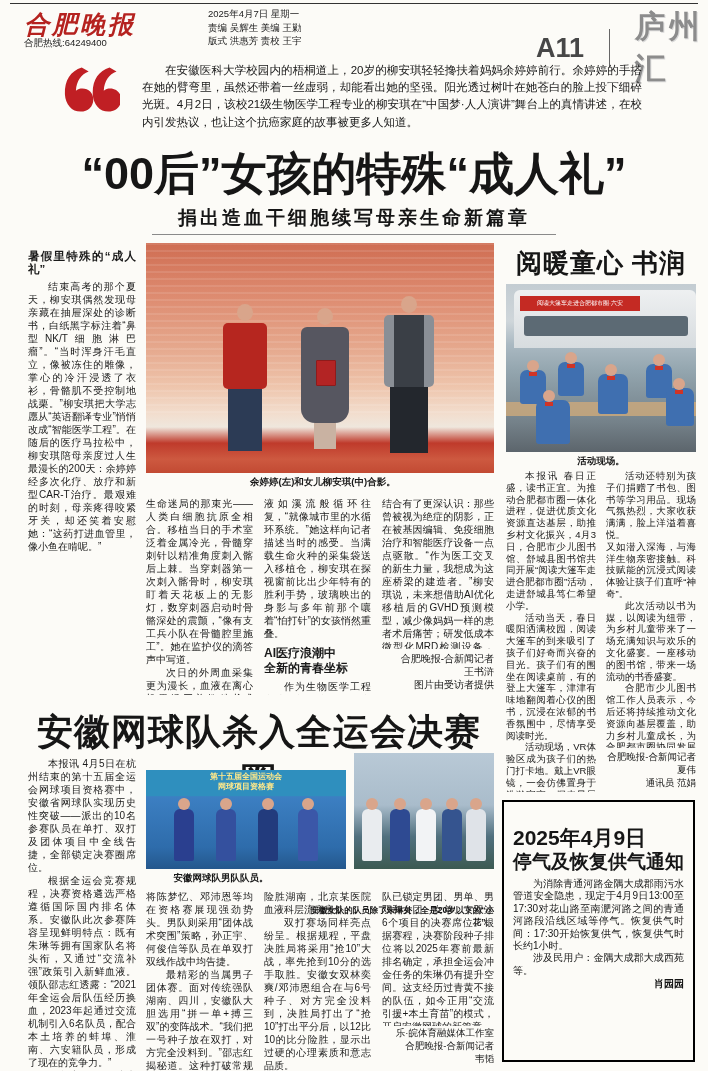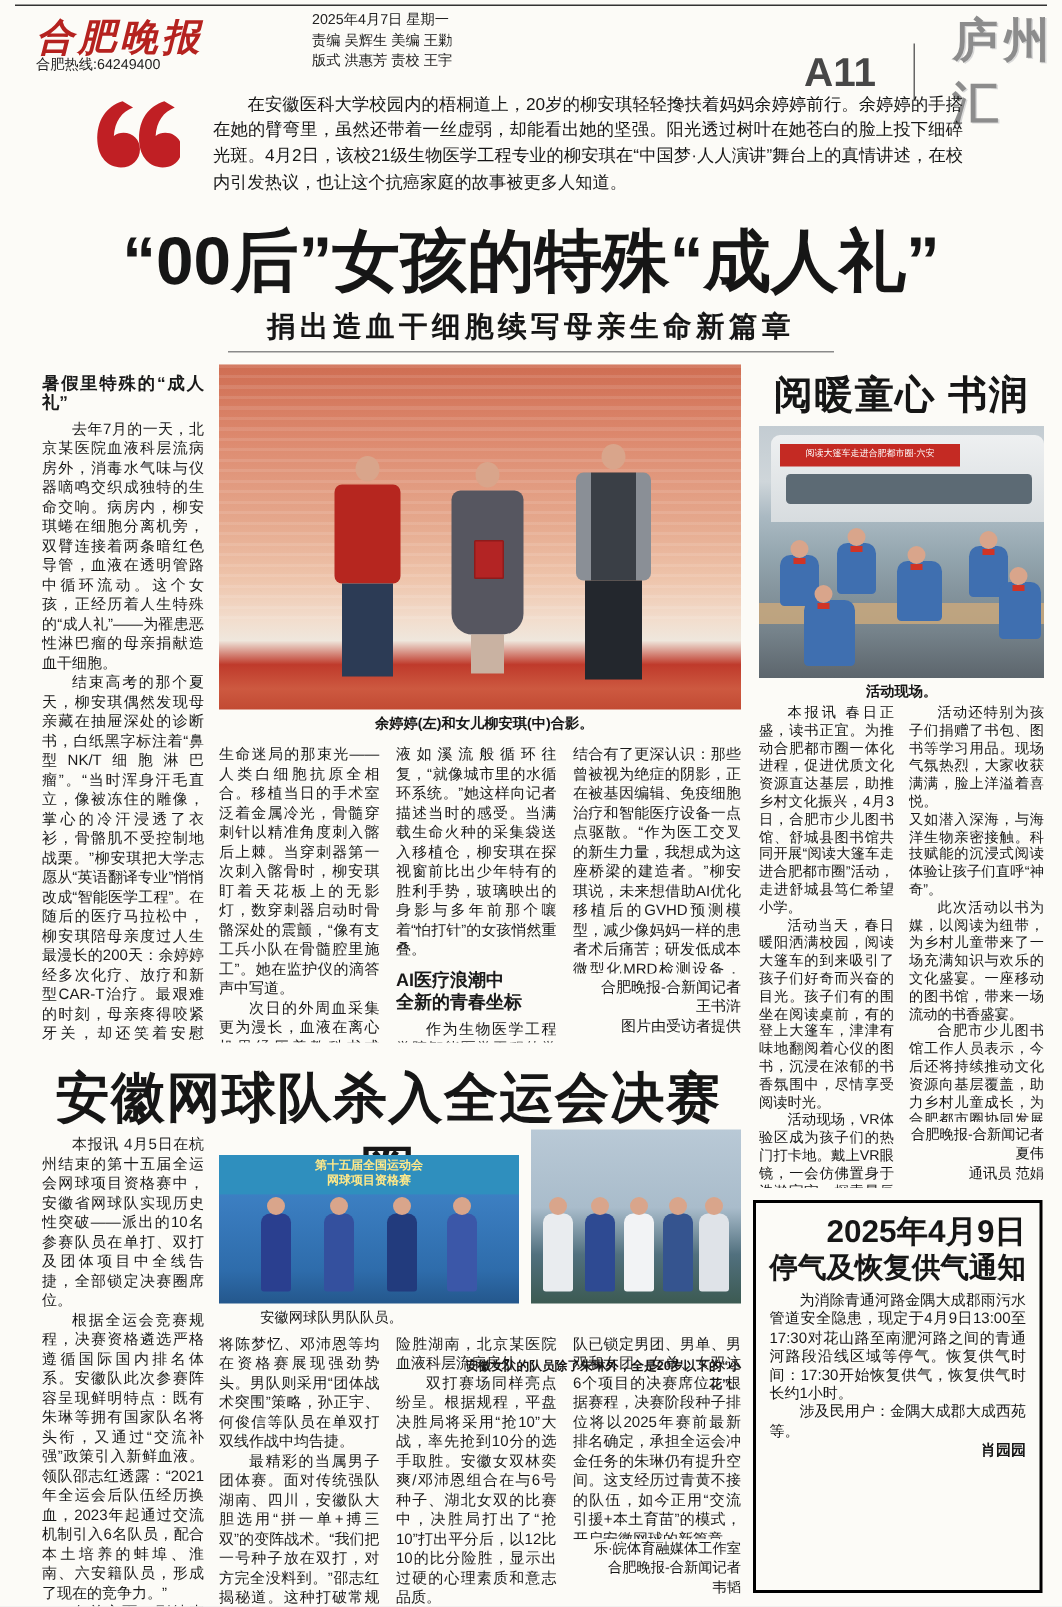--- a/index.html
+++ b/index.html
@@ -68,31 +68,31 @@
   
   .t-hl{left:22px;top:708px;width:474px;text-align:center;font-size:36px;font-weight:900;letter-spacing:1px;}
   .t-c1{left:28px;top:757px;width:108px;height:314px;overflow:hidden;}
   .t-photo1{left:146px;top:770px;width:200px;height:99px;overflow:hidden;
             background:linear-gradient(180deg,#2f8fbe 0%,#2f8fbe 26%,#3c7fc2 27%,#2e6cab 78%,#24578c 100%);}
   .t-banner{position:absolute;left:0;top:2px;right:0;color:#ffe98a;font-size:8px;line-height:10px;text-align:center;font-weight:bold;}
   .t-photo2{left:354px;top:753px;width:140px;height:116px;overflow:hidden;
             background:linear-gradient(180deg,#b9c9d6 0%,#a9bccb 45%,#51707e 72%,#3c5a52 100%);}
   .ath{position:absolute;bottom:8px;width:20px;height:52px;border-radius:6px 6px 2px 2px;}
   .ath::before{content:"";position:absolute;left:4px;top:-11px;width:12px;height:12px;border-radius:50%;background:#d9a58b;}
-  .t-cap1{left:146px;top:872px;width:150px;text-align:center;font-size:9.5px;font-weight:normal;}
+  .t-cap1{left:146px;top:872px;width:150px;text-align:center;font-size:9.5px;font-weight:bold;}
   .t-cap2{left:300px;top:873px;width:194px;text-align:right;font-size:8.5px;font-weight:bold;margin-top:32px;}
   .t-c2{left:146px;top:890px;width:107px;height:181px;overflow:hidden;}
   .t-c3{left:264px;top:890px;width:107px;height:181px;overflow:hidden;}
   .t-c4{left:382px;top:890px;width:112px;height:136px;overflow:hidden;}
   .t-by{left:382px;top:1026px;width:112px;text-align:right;font-size:9.5px;line-height:13px;}
 
   
   .gas{left:502px;top:800px;width:193px;height:262px;border:2px solid #000;box-sizing:border-box;
        padding:7px 9px 5px;background:#fcfbf7;}
-  .g-t1{text-align:right;font-weight:900;font-size:21px;line-height:25px;}
+  .g-t1{text-align:left;font-weight:900;font-size:21px;line-height:25px;margin-top:16px;}
   .g-t2{text-align:center;font-weight:900;font-size:19px;line-height:24px;}
   .g-body{margin-top:4px;font-size:10px;line-height:12.4px;text-align:justify;}
   .g-sig{text-align:right;font-size:10px;line-height:12px;margin-top:1px;font-weight:bold;}
 </style>
 </head>
 <body>
 
 <div class="page">
 
   <div class="abs toprule"></div>
@@ -118,21 +118,20 @@
   <div class="abs lead">
     <p>在安徽医科大学校园内的梧桐道上，20岁的柳安琪轻轻搀扶着妈妈余婷婷前行。余婷婷的手搭在她的臂弯里，虽然还带着一丝虚弱，却能看出她的坚强。阳光透过树叶在她苍白的脸上投下细碎光斑。4月2日，该校21级生物医学工程专业的柳安琪在“中国梦·人人演讲”舞台上的真情讲述，在校内引发热议，也让这个抗癌家庭的故事被更多人知道。</p>
   </div>
 
   <div class="abs hl">“00后”女孩的特殊“成人礼”</div>
   <div class="abs shl">捐出造血干细胞续写母亲生命新篇章</div>
   <div class="abs shl-rule"></div>
 
   <div class="abs m-c1 bodytext">
     <div class="sh">暑假里特殊的“成人礼”</div>
-    <p>去年7月的一天，北京某医院血液科层流病房外，消毒水气味与仪器嘀鸣交织成独特的生命交响。病房内，柳安琪蜷在细胞分离机旁，双臂连接着两条暗红色导管，血液在透明管路中循环流动。这个女孩，正经历着人生特殊的“成人礼”——为罹患恶性淋巴瘤的母亲捐献造血干细胞。</p>
     <p>结束高考的那个夏天，柳安琪偶然发现母亲藏在抽屉深处的诊断书，白纸黑字标注着“鼻型NK/T细胞淋巴瘤”。“当时浑身汗毛直立，像被冻住的雕像，掌心的冷汗浸透了衣衫，骨骼肌不受控制地战栗。”柳安琪把大学志愿从“英语翻译专业”悄悄改成“智能医学工程”。在随后的医疗马拉松中，柳安琪陪母亲度过人生最漫长的200天：余婷婷经多次化疗、放疗和新型CAR-T治疗。最艰难的时刻，母亲疼得咬紧牙关，却还笑着安慰她：“这药打进血管里，像小鱼在啃呢。”</p>
 
   </div>
 
   <div class="abs m-photo">
     <div class="scan"></div>
     <div class="person" style="left:74px;bottom:22px;width:50px;">
       <div class="head"></div>
       <div class="torso" style="width:44px;height:66px;background:#b6261f;"></div>
       <div class="legs" style="width:34px;height:62px;background:#2c3b55;"></div>
@@ -226,21 +225,21 @@
     <div class="ath" style="left:112px;background:#dfe3e8;"></div>
   </div>
   <div class="abs t-cap1">安徽网球队男队队员。</div>
   <div class="abs t-cap2">安徽女队的队员除了朱琳外，全是20岁以下的“小花”。</div>
   <div class="abs t-c2 bodytext">
     <p style="text-indent:0;">将陈梦忆、邓沛恩等均在资格赛展现强劲势头。男队则采用“团体战术突围”策略，孙正宇、何俊信等队员在单双打双线作战中均告捷。</p>
     <p>最精彩的当属男子团体赛。面对传统强队湖南、四川，安徽队大胆选用“拼一单+搏三双”的变阵战术。“我们把一号种子放在双打，对方完全没料到。”邵志红揭秘道。这种打破常规的排兵布阵，帮助队伍在关键战中</p>
   </div>
   <div class="abs t-c3 bodytext">
     <p style="text-indent:0;">险胜湖南，北京某医院血液科层流病房外。</p>
-    <p>双打赛场同样亮点纷呈。根据规程，平盘决胜局将采用“抢10”大战，率先抢到10分的选手取胜。安徽女双林奕爽/邓沛恩组合在与6号种子、湖北女双的比赛中，决胜局打出了“抢10”打出平分后，以12比10的比分险胜，显示出过硬的心理素质和意志品质。</p>
+    <p>双打赛场同样亮点纷呈。根据规程，平盘决胜局将采用“抢10”大战，率先抢到10分的选手取胜。安徽女双林奕爽/邓沛恩组合在与6号种子、对方完全没料到，决胜局打出了“抢10”打出平分后，以12比10的比分险胜，显示出过硬的心理素质和意志品质。</p>
 
   </div>
   <div class="abs t-c4 bodytext">
     <p style="text-indent:0;">队已锁定男团、男单、男双和女团、女单、女双这6个项目的决赛席位。根据赛程，决赛阶段种子排位将以2025年赛前最新排名确定，承担全运会冲金任务的朱琳仍有提升空间。这支经历过青黄不接的队伍，如今正用“交流引援+本土育苗”的模式，开启安徽网球的新篇章。</p>
   </div>
   <div class="abs t-by">
     <div>乐·皖体育融媒体工作室</div>
     <div>合肥晚报-合新闻记者</div>
     <div>韦韬</div>
   </div>

